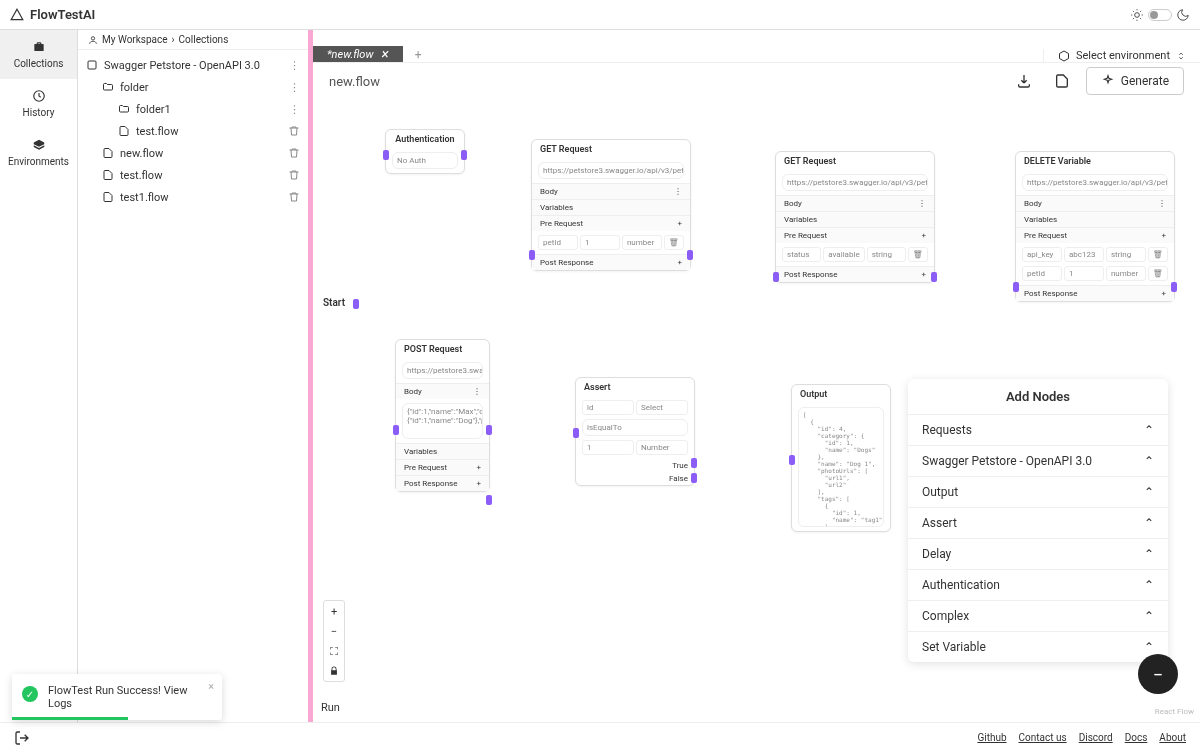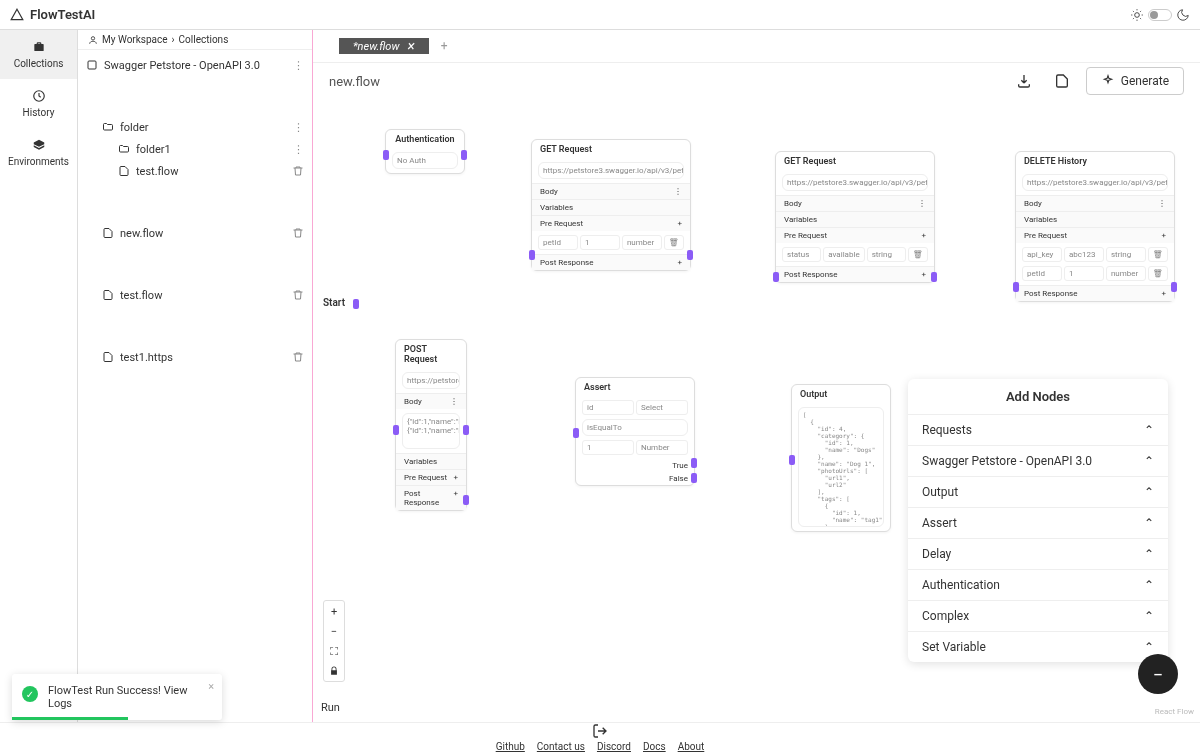--- a/index.html
+++ b/index.html
@@ -6,33 +6,33 @@
 body { font-family: -apple-system, BlinkMacSystemFont, "Segoe UI", Roboto, sans-serif; font-size: 12px; color: #333; background: #fff; overflow: hidden; width: 1200px; height: 752px; position: relative; }
 .topbar { height: 30px; border-bottom: 1px solid #ddd; display: flex; align-items: center; padding: 0 10px; justify-content: space-between; }
 .logo { display: flex; align-items: center; gap: 6px; font-weight: 600; font-size: 13px; }
 .theme-toggle { display: flex; align-items: center; gap: 4px; }
 .toggle-switch { width: 24px; height: 12px; border: 1px solid #ccc; border-radius: 6px; position: relative; }
 .toggle-switch::after { content: ''; position: absolute; left: 1px; top: 1px; width: 8px; height: 8px; border-radius: 50%; background: #999; }
 .main { display: flex; height: 692px; }
 .leftnav { width: 78px; border-right: 1px solid #ddd; display: flex; flex-direction: column; }
 .leftnav-item { display: flex; flex-direction: column; align-items: center; padding: 10px 0; font-size: 10px; gap: 4px; cursor: pointer; }
 .leftnav-item.active { background: #f0f0f0; }
-.sidebar { width: 235px; border-right: 1px solid #f9a8d4; display: flex; flex-direction: column; }
+.sidebar { width: 235px; border-right: 5px solid #f9a8d4; display: flex; flex-direction: column; }
 .breadcrumb { height: 20px; padding: 4px 10px; font-size: 10px; display: flex; align-items: center; gap: 4px; border-bottom: 1px solid #eee; }
 .sidebar-actions { display: flex; height: 28px; border-bottom: 1px solid #eee; }
 .sidebar-action { flex: 1; display: flex; align-items: center; justify-content: center; gap: 4px; font-size: 11px; cursor: pointer; border-right: 1px solid #eee; }
 .sidebar-action:last-child { border-right: none; }
 .tree { flex: 1; overflow-y: auto; padding-top: 4px; }
 .tree-row { display: flex; align-items: center; height: 22px; padding: 0 8px; cursor: pointer; gap: 6px; font-size: 11px; }
 .tree-row .spacer { flex: 1; }
 .tree-icon { width: 12px; height: 12px; display: inline-flex; }
-.indent1 { padding-left: 24px; margin-top: 40px; }
+.indent1 { padding-left: 24px; }
 .indent2 { padding-left: 40px; }
 .canvas-area { flex: 1; position: relative; display: flex; flex-direction: column; }
-.tabs-row { height: 33px; display: flex; align-items: center; border-bottom: 1px solid #eee; padding-left: 26px; }
+.tabs-row { height: 33px; display: flex; align-items: flex-end; border-bottom: 1px solid #eee; }
 .tab { display: flex; align-items: center; padding: 0 14px; gap: 8px; background: #555; color: #fff; font-size: 11px; font-style: italic; }
 .tab-close { cursor: pointer; font-size: 14px; }
 .tab-add { display: flex; align-items: center; padding: 0 12px; cursor: pointer; color: #999; }
 .env-select { margin-left: auto; display: flex; align-items: center; gap: 6px; padding: 0 14px; border-left: 1px solid #eee; font-size: 11px; cursor: pointer; }
 .flow-header { height: 36px; display: flex; align-items: center; padding: 0 16px; gap: 10px; }
 .flow-title { font-size: 13px; color: #555; flex: 1; }
 .icon-btn { width: 28px; height: 28px; display: flex; align-items: center; justify-content: center; cursor: pointer; border-radius: 4px; }
 .generate-btn { border: 1px solid #ccc; border-radius: 4px; padding: 6px 14px; display: flex; align-items: center; gap: 6px; font-size: 12px; cursor: pointer; }
 .canvas { flex: 1; position: relative; background-image: radial-gradient(#ddd 0.5px, transparent 0.5px); background-size: 12px 12px; overflow: hidden; }
 .node { position: absolute; background: #fff; border: 1px solid #ddd; border-radius: 6px; font-size: 9px; box-shadow: 0 1px 3px rgba(0,0,0,0.05); }
@@ -50,21 +50,21 @@
 .run-btn { position: absolute; left: 8px; bottom: 8px; font-size: 11px; }
 .attribution { position: absolute; right: 6px; bottom: 6px; font-size: 8px; color: #bbb; }
 .add-nodes-panel { position: absolute; right: 32px; bottom: 60px; width: 260px; background: #fff; border-radius: 6px; box-shadow: 0 2px 10px rgba(0,0,0,0.12); }
 .add-nodes-title { text-align: center; padding: 10px; font-weight: 600; font-size: 13px; }
 .add-nodes-item { padding: 8px 14px; border-top: 1px solid #eee; display: flex; justify-content: space-between; align-items: flex-end; cursor: pointer; font-size: 12px; }
 .fab { position: absolute; right: 22px; bottom: 28px; width: 40px; height: 40px; border-radius: 20px; background: #222; color: #fff; display: flex; align-items: center; justify-content: center; font-size: 18px; cursor: pointer; }
 .toast { position: absolute; left: 12px; bottom: 32px; width: 210px; background: #fff; box-shadow: 0 2px 8px rgba(0,0,0,0.15); border-radius: 3px; padding: 10px 28px 10px 36px; font-size: 11px; }
 .toast-check { position: absolute; left: 10px; top: 12px; width: 16px; height: 16px; border-radius: 50%; background: #22c55e; color: #fff; display: flex; align-items: center; justify-content: center; font-size: 10px; }
 .toast-close { position: absolute; right: 8px; top: 6px; color: #aaa; cursor: pointer; }
 .toast-bar { position: absolute; left: 0; bottom: 0; height: 3px; width: 55%; background: #22c55e; }
-.footer { height: 30px; border-top: 1px solid #eee; display: flex; align-items: center; padding: 0 14px; justify-content: space-between; flex-direction: column; }
+.footer { height: 30px; border-top: 1px solid #eee; display: flex; align-items: center; padding: 0 14px; justify-content: space-between; }
 .footer-links { display: flex; gap: 12px; font-size: 10px; }
 .footer-links span { text-decoration: underline; cursor: pointer; }
 .svg-icon { width: 14px; height: 14px; }
 .more-icon { color: #888; cursor: pointer; }
 </style>
 </head>
 <body>
 
 <div class="topbar">
   <div class="logo">
@@ -171,36 +171,45 @@
         <span>test.flow</span>
         <span class="spacer"></span>
         <svg class="tree-icon more-icon" viewBox="0 0 24 24" fill="none" stroke="currentColor" stroke-width="2">
             <path d="M3 6h18M8 6V4h8v2M6 6l1 14h10l1-14"></path>
           </svg>
       </div>
       <div class="tree-row indent1">
         <svg class="tree-icon" viewBox="0 0 24 24" fill="none" stroke="currentColor" stroke-width="2">
             <path d="M14 3H6a2 2 0 00-2 2v14a2 2 0 002 2h12a2 2 0 002-2V9l-6-6z"></path>
           </svg>
-        <span>test1.https</span>
+        <span>test1.flow</span>
         <span class="spacer"></span>
         <svg class="tree-icon more-icon" viewBox="0 0 24 24" fill="none" stroke="currentColor" stroke-width="2">
             <path d="M3 6h18M8 6V4h8v2M6 6l1 14h10l1-14"></path>
           </svg>
       </div>
     </div>
   </div>
 
   <div class="canvas-area">
     <div class="tabs-row">
       <div class="tab">
         <span>*new.flow</span>
         <span class="tab-close">×</span>
       </div>
       <div class="tab-add">+</div>
+      <div class="env-select">
+        <svg width="12" height="12" viewBox="0 0 24 24" fill="none" stroke="currentColor" stroke-width="2">
+            <path d="M12 2l9 5v10l-9 5-9-5V7l9-5z"></path>
+          </svg>
+        <span>Select environment</span>
+        <svg width="10" height="10" viewBox="0 0 24 24" fill="none" stroke="currentColor" stroke-width="2">
+            <path d="M8 9l4-4 4 4M8 15l4 4 4-4"></path>
+          </svg>
+      </div>
     </div>
     <div class="flow-header">
       <span class="flow-title">new.flow</span>
       <div class="icon-btn">
           <svg width="16" height="16" viewBox="0 0 24 24" fill="none" stroke="currentColor" stroke-width="2">
             <path d="M12 3v12m0 0l-4-4m4 4l4-4M4 17v2a2 2 0 002 2h12a2 2 0 002-2v-2"></path>
           </svg>
         </div>
       <div class="icon-btn">
           <svg width="16" height="16" viewBox="0 0 24 24" fill="none" stroke="currentColor" stroke-width="2">
@@ -280,21 +289,21 @@
           </div>
         <div class="node-section">
             <span>Post Response</span>
             <span>+</span>
           </div>
         <div class="handle right" style="top:120px;"></div>
       </div>
 
       <div class="node" style="left:702px;top:52px;width:160px;">
         <div class="handle left" style="top:130px;"></div>
-        <div class="node-title">DELETE History</div>
+        <div class="node-title">DELETE Variable</div>
         <div class="node-field">https://petstore3.swagger.io/api/v3/pet/{{petId}}</div>
         <div class="node-section">
             <span>Body</span>
             <span>⋮</span>
           </div>
         <div class="node-section">
             <span>Variables</span>
           </div>
         <div class="node-section">
             <span>Pre Request</span>
@@ -312,21 +321,21 @@
             <div class="cell">number</div>
             <div class="cell" style="flex:0 0 12px;">🗑</div>
           </div>
         <div class="node-section">
             <span>Post Response</span>
             <span>+</span>
           </div>
         <div class="handle right" style="top:130px;"></div>
       </div>
 
-      <div class="node" style="left:82px;top:240px;width:72px;">
+      <div class="node" style="left:82px;top:240px;width:95px;">
         <div class="handle left" style="top:85px;"></div>
         <div class="node-title">POST Request</div>
         <div class="node-field">https://petstore3.swagger.io/ap</div>
         <div class="node-section">
             <span>Body</span>
             <span>⋮</span>
           </div>
         <div class="node-field" style="white-space:normal;height:36px;">{"id":1,"name":"Max","category":{"id":1,"name":"Dog"},"photoUrls":</div>
         <div class="node-section">
             <span>Variables</span>

